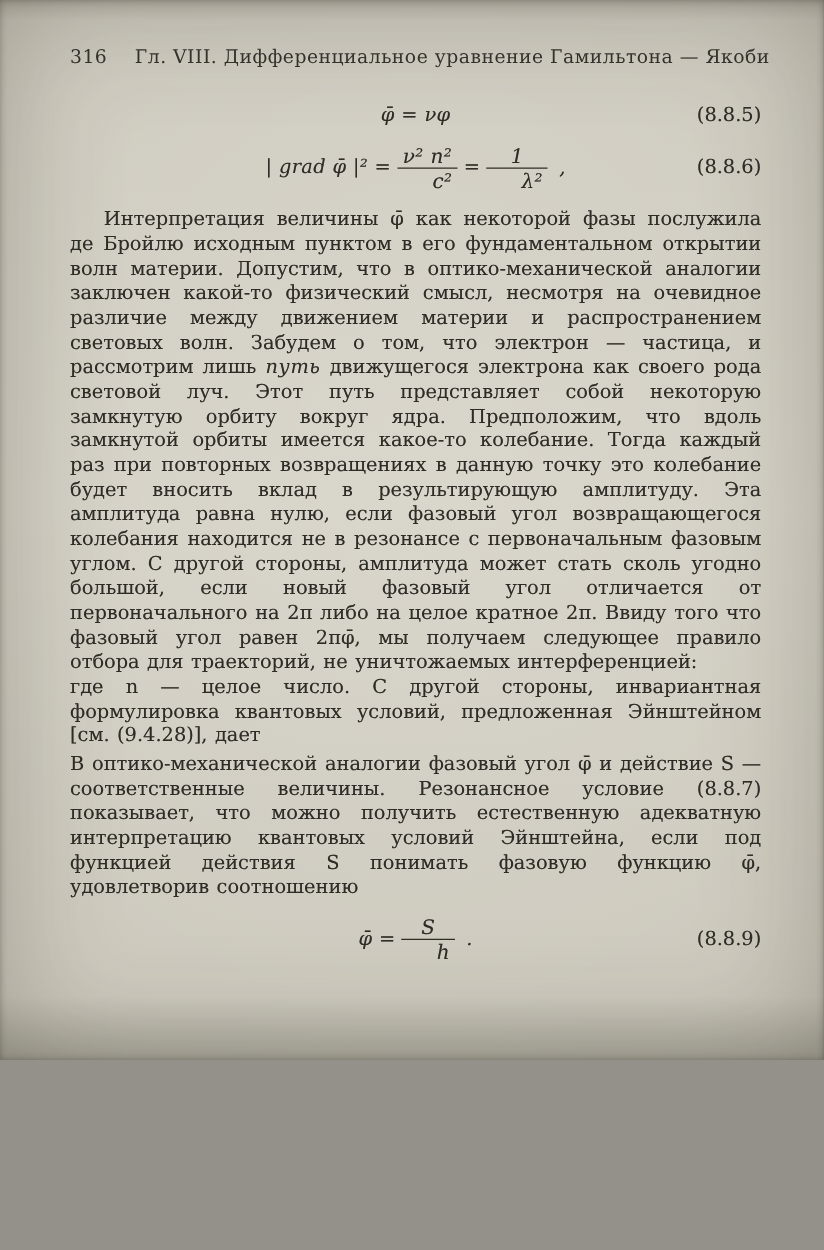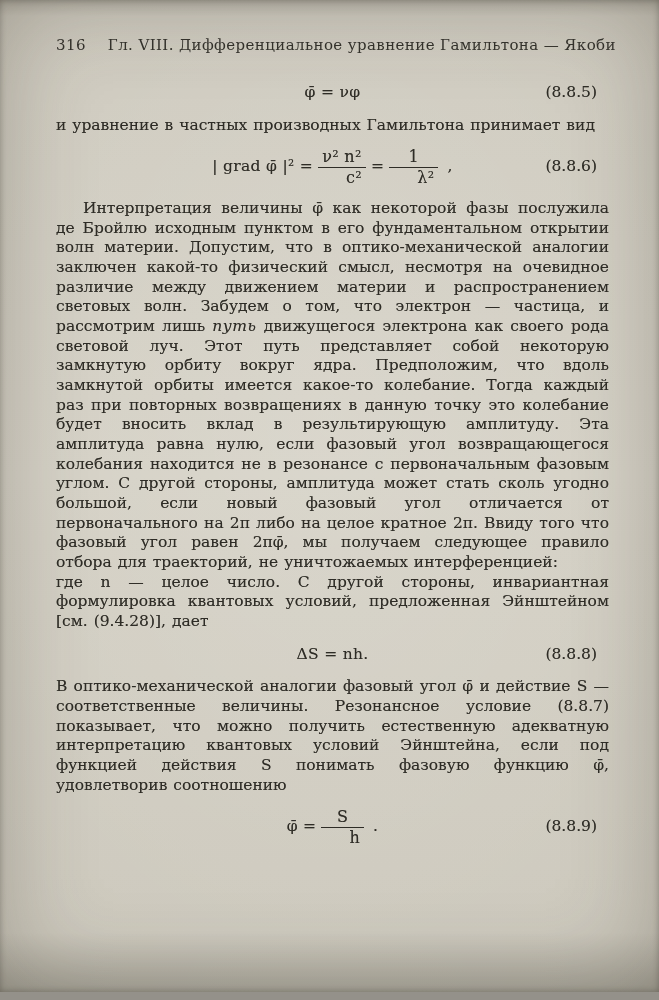--- a/index.html
+++ b/index.html
@@ -4,21 +4,21 @@
 <style>
   * { box-sizing: border-box; }
   html, body { margin: 0; padding: 0; }
   body {
     width: 659px; height: 1000px; overflow: hidden;
     background: #94918a;
     font-family: "DejaVu Serif", "Liberation Serif", serif;
   }
   .scan-page {
     position: relative;
-    width: 659px; height: 992px;
+    width: 659px; height: 848px;
     background:
       radial-gradient(ellipse 130% 120% at 50% 42%, rgba(255,255,255,0.16), rgba(0,0,0,0) 62%),
       linear-gradient(180deg, #b3afa3 0px, #cdc9bd 16px, #d3cfc3 48%, #ccc8bc 94%, #aaa79b 100%);
     box-shadow: inset 0 0 95px rgba(55, 50, 40, 0.30), inset 0 0 6px rgba(40,38,30,0.35);
     color: #2e2c26;
     font-size: 15.5px;
     line-height: 1.27;
   }
   .inner { padding: 36px 50px 0 56px; }
 
@@ -41,23 +41,23 @@
   p.space-before { margin-top: 3px; }
 
   .em-word { font-style: italic; letter-spacing: 0.5px; }
 
   .eqrow {
     position: relative;
     text-align: center;
     margin: 13px 0;
     text-shadow: 0 0 0.5px rgba(46,44,38,0.45);
   }
-  .eqbody { display: inline-block; letter-spacing: 0.3px; }
+  .eqbody { display: inline-block; font-style: italic; letter-spacing: 0.3px; }
   .eqnum {
-    position: absolute; right: 12px; top: 50%;
+    position: absolute; right: 0; top: 50%;
     transform: translateY(-50%);
     font-style: normal;
   }
   .frac {
     display: inline-block; vertical-align: middle;
     text-align: center; margin: 0 5px; line-height: 1.08;
     font-size: 16px;
   }
   .frac .num { display: block; border-bottom: 1.4px solid #2e2c26; padding: 0 4px 1px; }
   .frac .den { display: block; padding: 1px 4px 0; margin-left: 24px; }
@@ -75,37 +75,32 @@
     </div>
 
     <div class="body-text">
 
 
       <div class="eqrow">
         <span class="eqbody">φ̄ = νφ</span>
         <span class="eqnum">(8.8.5)</span>
       </div>
 
-      <p>и уравнение в частных производных Гамильтона принимает вид</p>
 
       <div class="eqrow">
         <span class="eqbody"><span>| grad φ̄ |²  =</span><span class="frac"><span class="num">ν² n²</span><span class="den">c²</span></span><span>=</span><span class="frac"><span class="num">1</span><span class="den">λ²</span></span><span class="eq-tail">,</span></span>
         <span class="eqnum">(8.8.6)</span>
       </div>
 
 
       <p class="indent space-before"><span>Интерпретация величины φ̄ как некоторой фазы послужила де Бройлю исходным пунктом в его фундаментальном открытии волн материи. Допустим, что в оптико-механической аналогии заключен какой-то физический смысл, несмотря на очевидное различие между движением материи и распространением световых волн. Забудем о том, что электрон — частица, и рассмотрим лишь </span><span class="em-word">путь</span><span> движущегося электрона как своего рода световой луч. Этот путь представляет собой некоторую замкнутую орбиту вокруг ядра. Предположим, что вдоль замкнутой орбиты имеется какое-то колебание. Тогда каждый раз при повторных возвращениях в данную точку это колебание будет вносить вклад в результирующую амплитуду. Эта амплитуда равна нулю, если фазовый угол возвращающегося колебания находится не в резонансе с первоначальным фазовым углом. С другой стороны, амплитуда может стать сколь угодно большой, если новый фазовый угол отличается от первоначального на 2π либо на целое кратное 2π. Ввиду того что фазовый угол равен 2πφ̄, мы получаем следующее правило отбора для траекторий, не уничтожаемых интерференцией:</span></p>
 
 
       <p>где n — целое число. С другой стороны, инвариантная формулировка квантовых условий, предложенная Эйнштейном [см. (9.4.28)], дает</p>
 
-      <div class="eqrow">
-        <span class="eqbody">ΔS = nh.</span>
-        <span class="eqnum">(8.8.8)</span>
-      </div>
 
       <p class="space-before">В оптико-механической аналогии фазовый угол φ̄ и действие S — соответственные величины. Резонансное условие (8.8.7) показывает, что можно получить естественную адекватную интерпретацию квантовых условий Эйнштейна, если под функцией действия S понимать фазовую функцию φ̄, удовлетворив соотношению</p>
 
       <div class="eqrow">
         <span class="eqbody"><span>φ̄  =</span><span class="frac"><span class="num">S</span><span class="den">h</span></span><span class="eq-tail">.</span></span>
         <span class="eqnum">(8.8.9)</span>
       </div>
 
     </div>
   </div>

